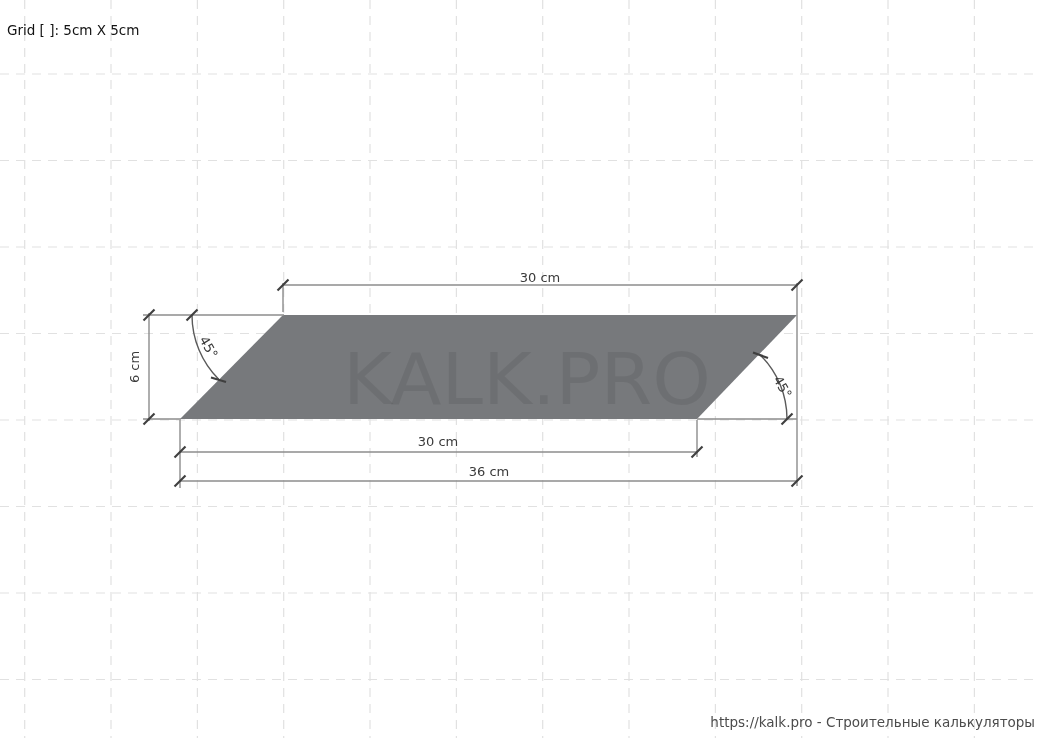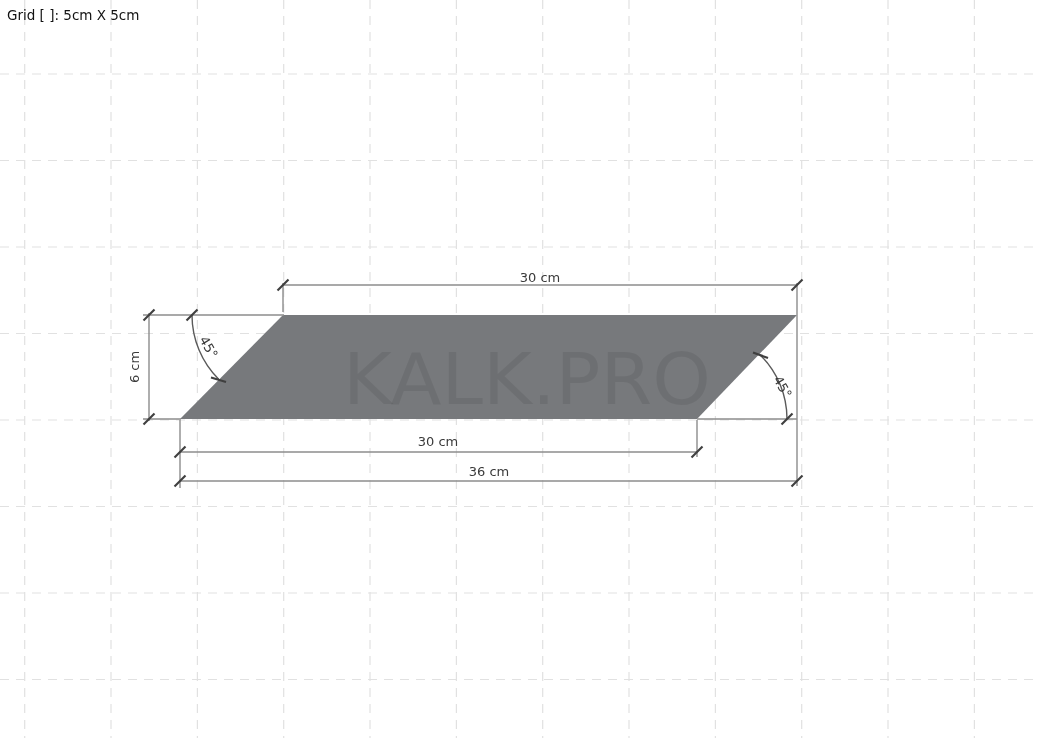--- a/index.html
+++ b/index.html
@@ -8,21 +8,21 @@
     width: 1040px;
     height: 738px;
     background: #ffffff;
     overflow: hidden;
     font-family: "DejaVu Sans", "Liberation Sans", sans-serif;
   }
   .stage svg { position: absolute; left: 0; top: 0; }
   .grid-label {
     position: absolute;
     left: 7px;
-    top: 7px;
+    top: 22px;
     font-size: 13.5px;
     color: #121212;
     white-space: nowrap;
   }
   .footer {
     position: absolute;
     right: 5px;
     bottom: 8px;
     font-size: 13.5px;
     color: #4c4c4c;
@@ -112,13 +112,14 @@
 
     <g>
       <path d="M 760.6 355.4 A 90 90 0 0 1 787 419" fill="none" stroke="#5a5a5a" stroke-width="1.4"></path>
       <line x1="753" y1="352.5" x2="768" y2="358" stroke="#3f3f3f" stroke-width="2.2"></line>
       <line x1="781.5" y1="424.5" x2="792.5" y2="413.5" stroke="#3f3f3f" stroke-width="2.2"></line>
       <text class="dim-label" x="784" y="390" text-anchor="middle" transform="rotate(60 782 385)">45°</text>
     </g>
   </svg>
 
   <div class="grid-label">Grid [ ]: 5cm X 5cm</div>
+  <div class="footer">https://kalk.pro - Строительные калькуляторы</div>
 </div>
 
 </body></html>

